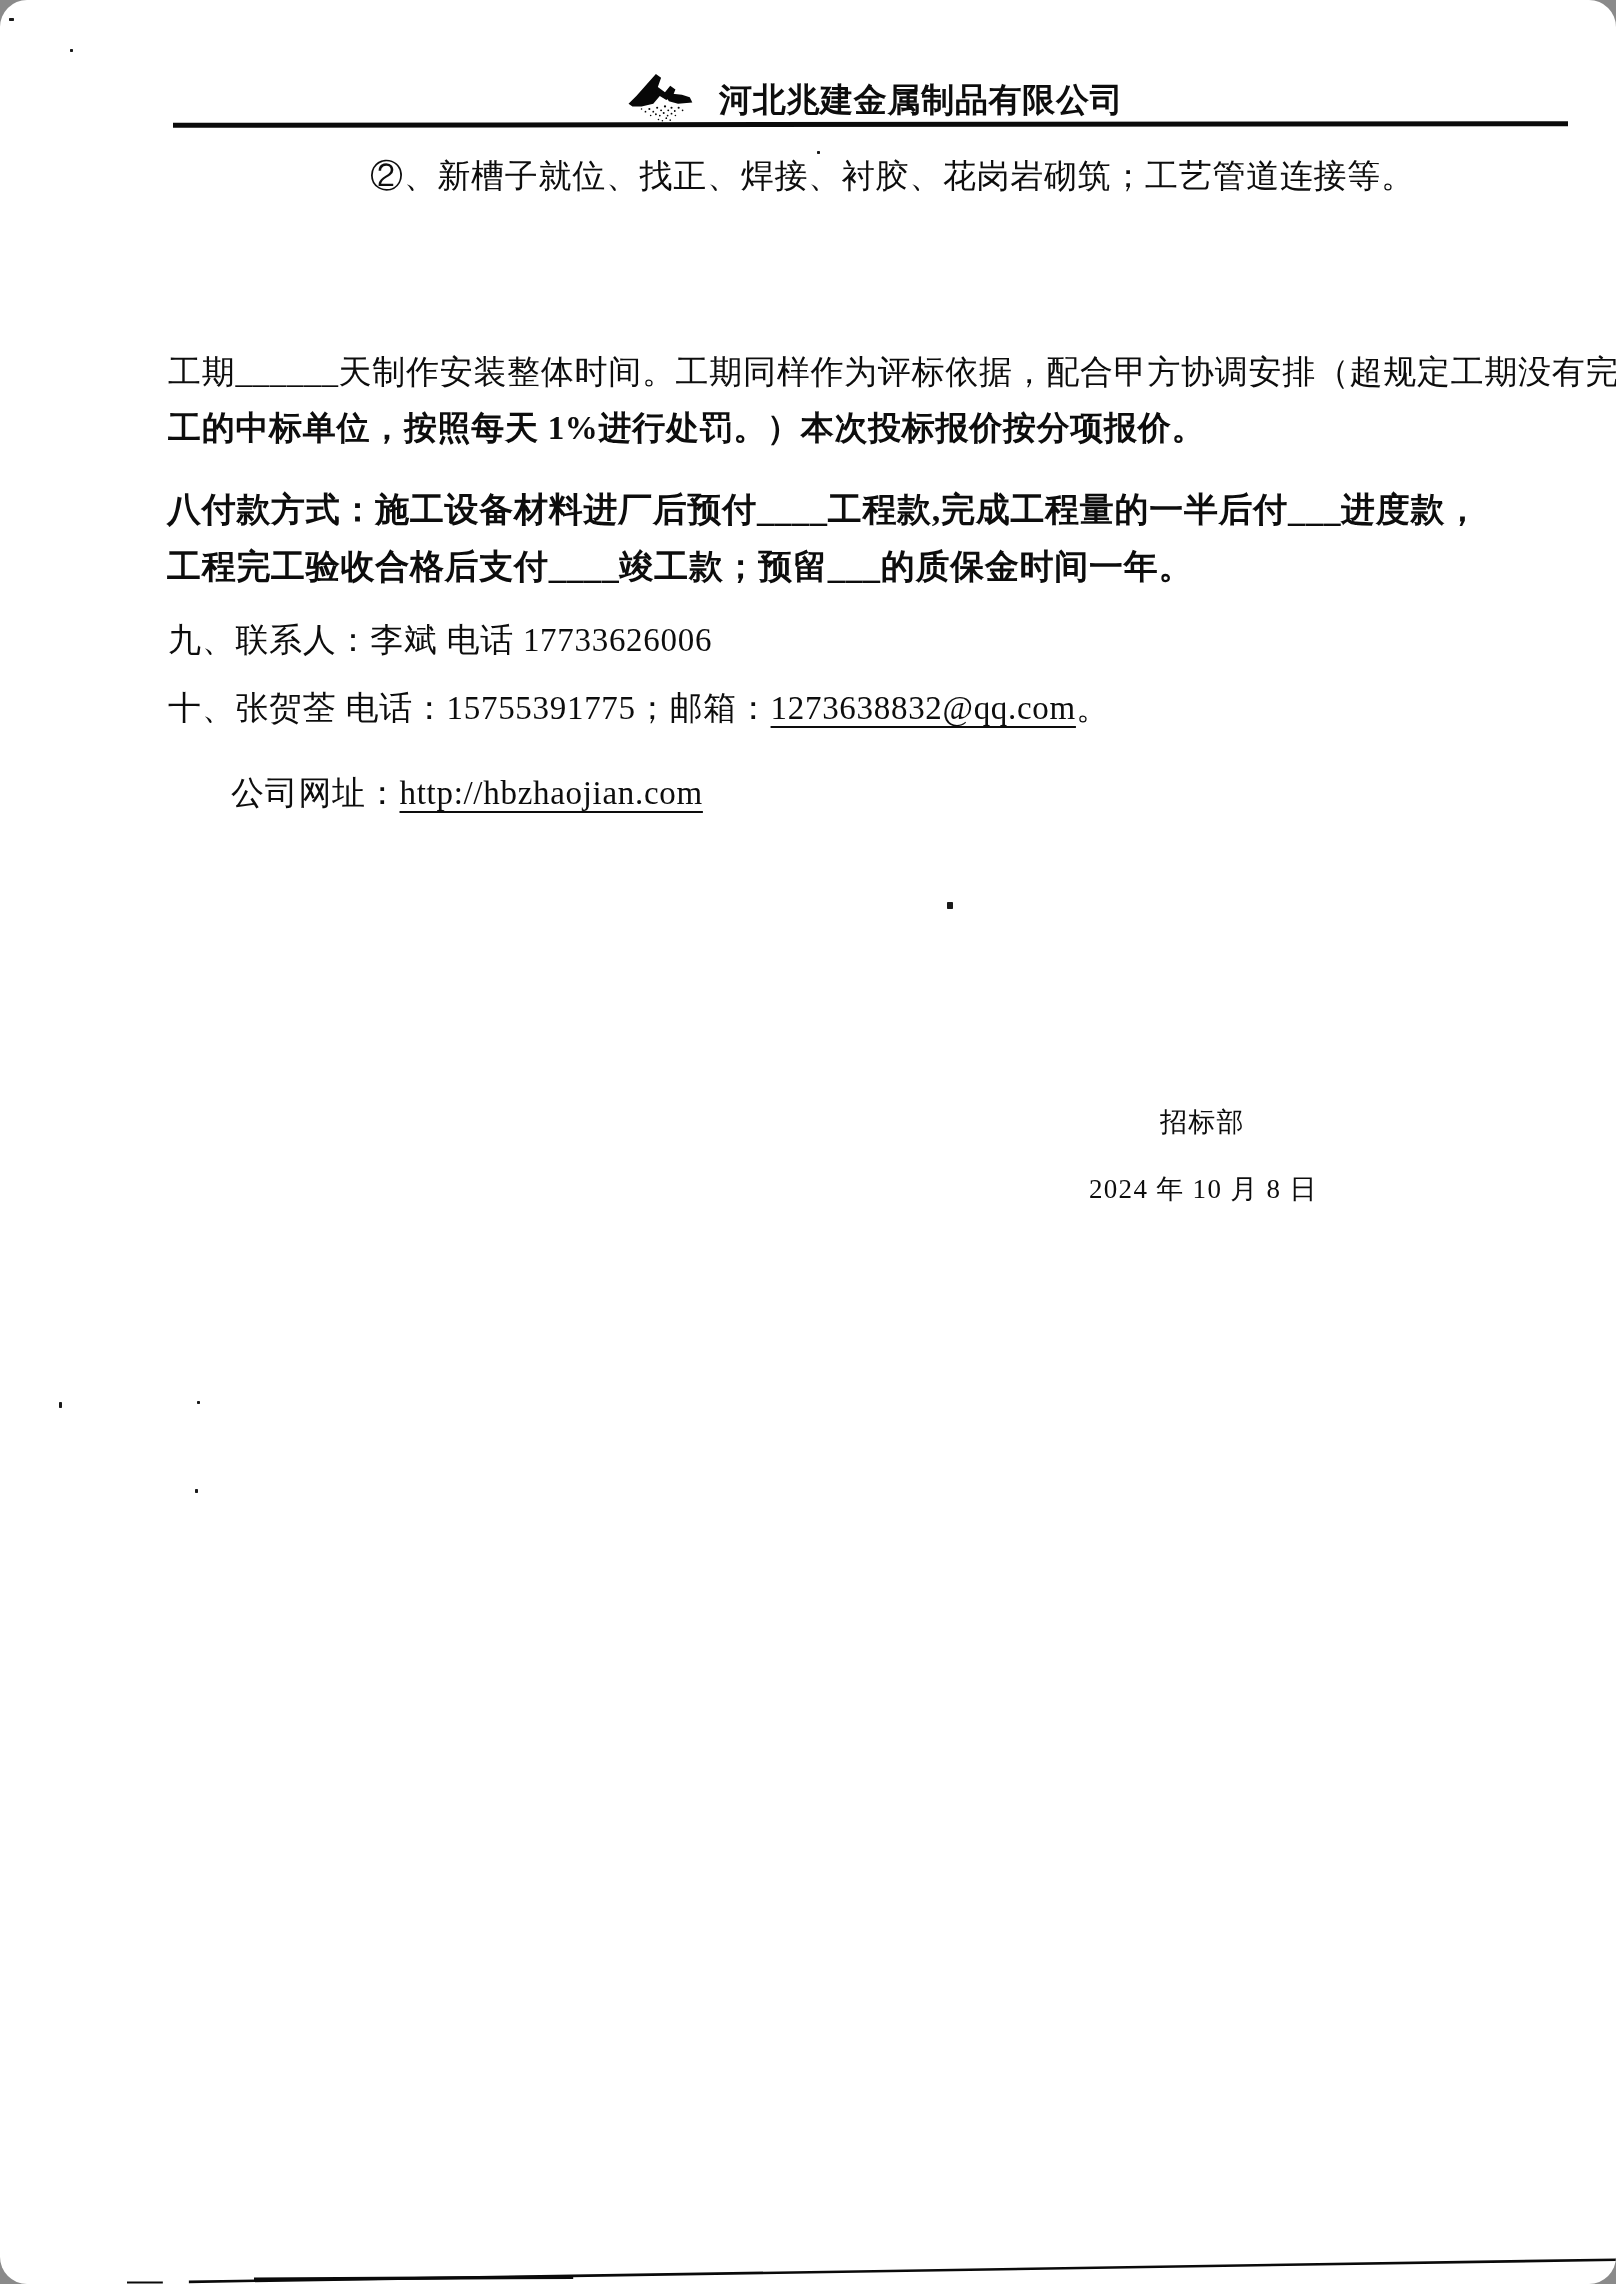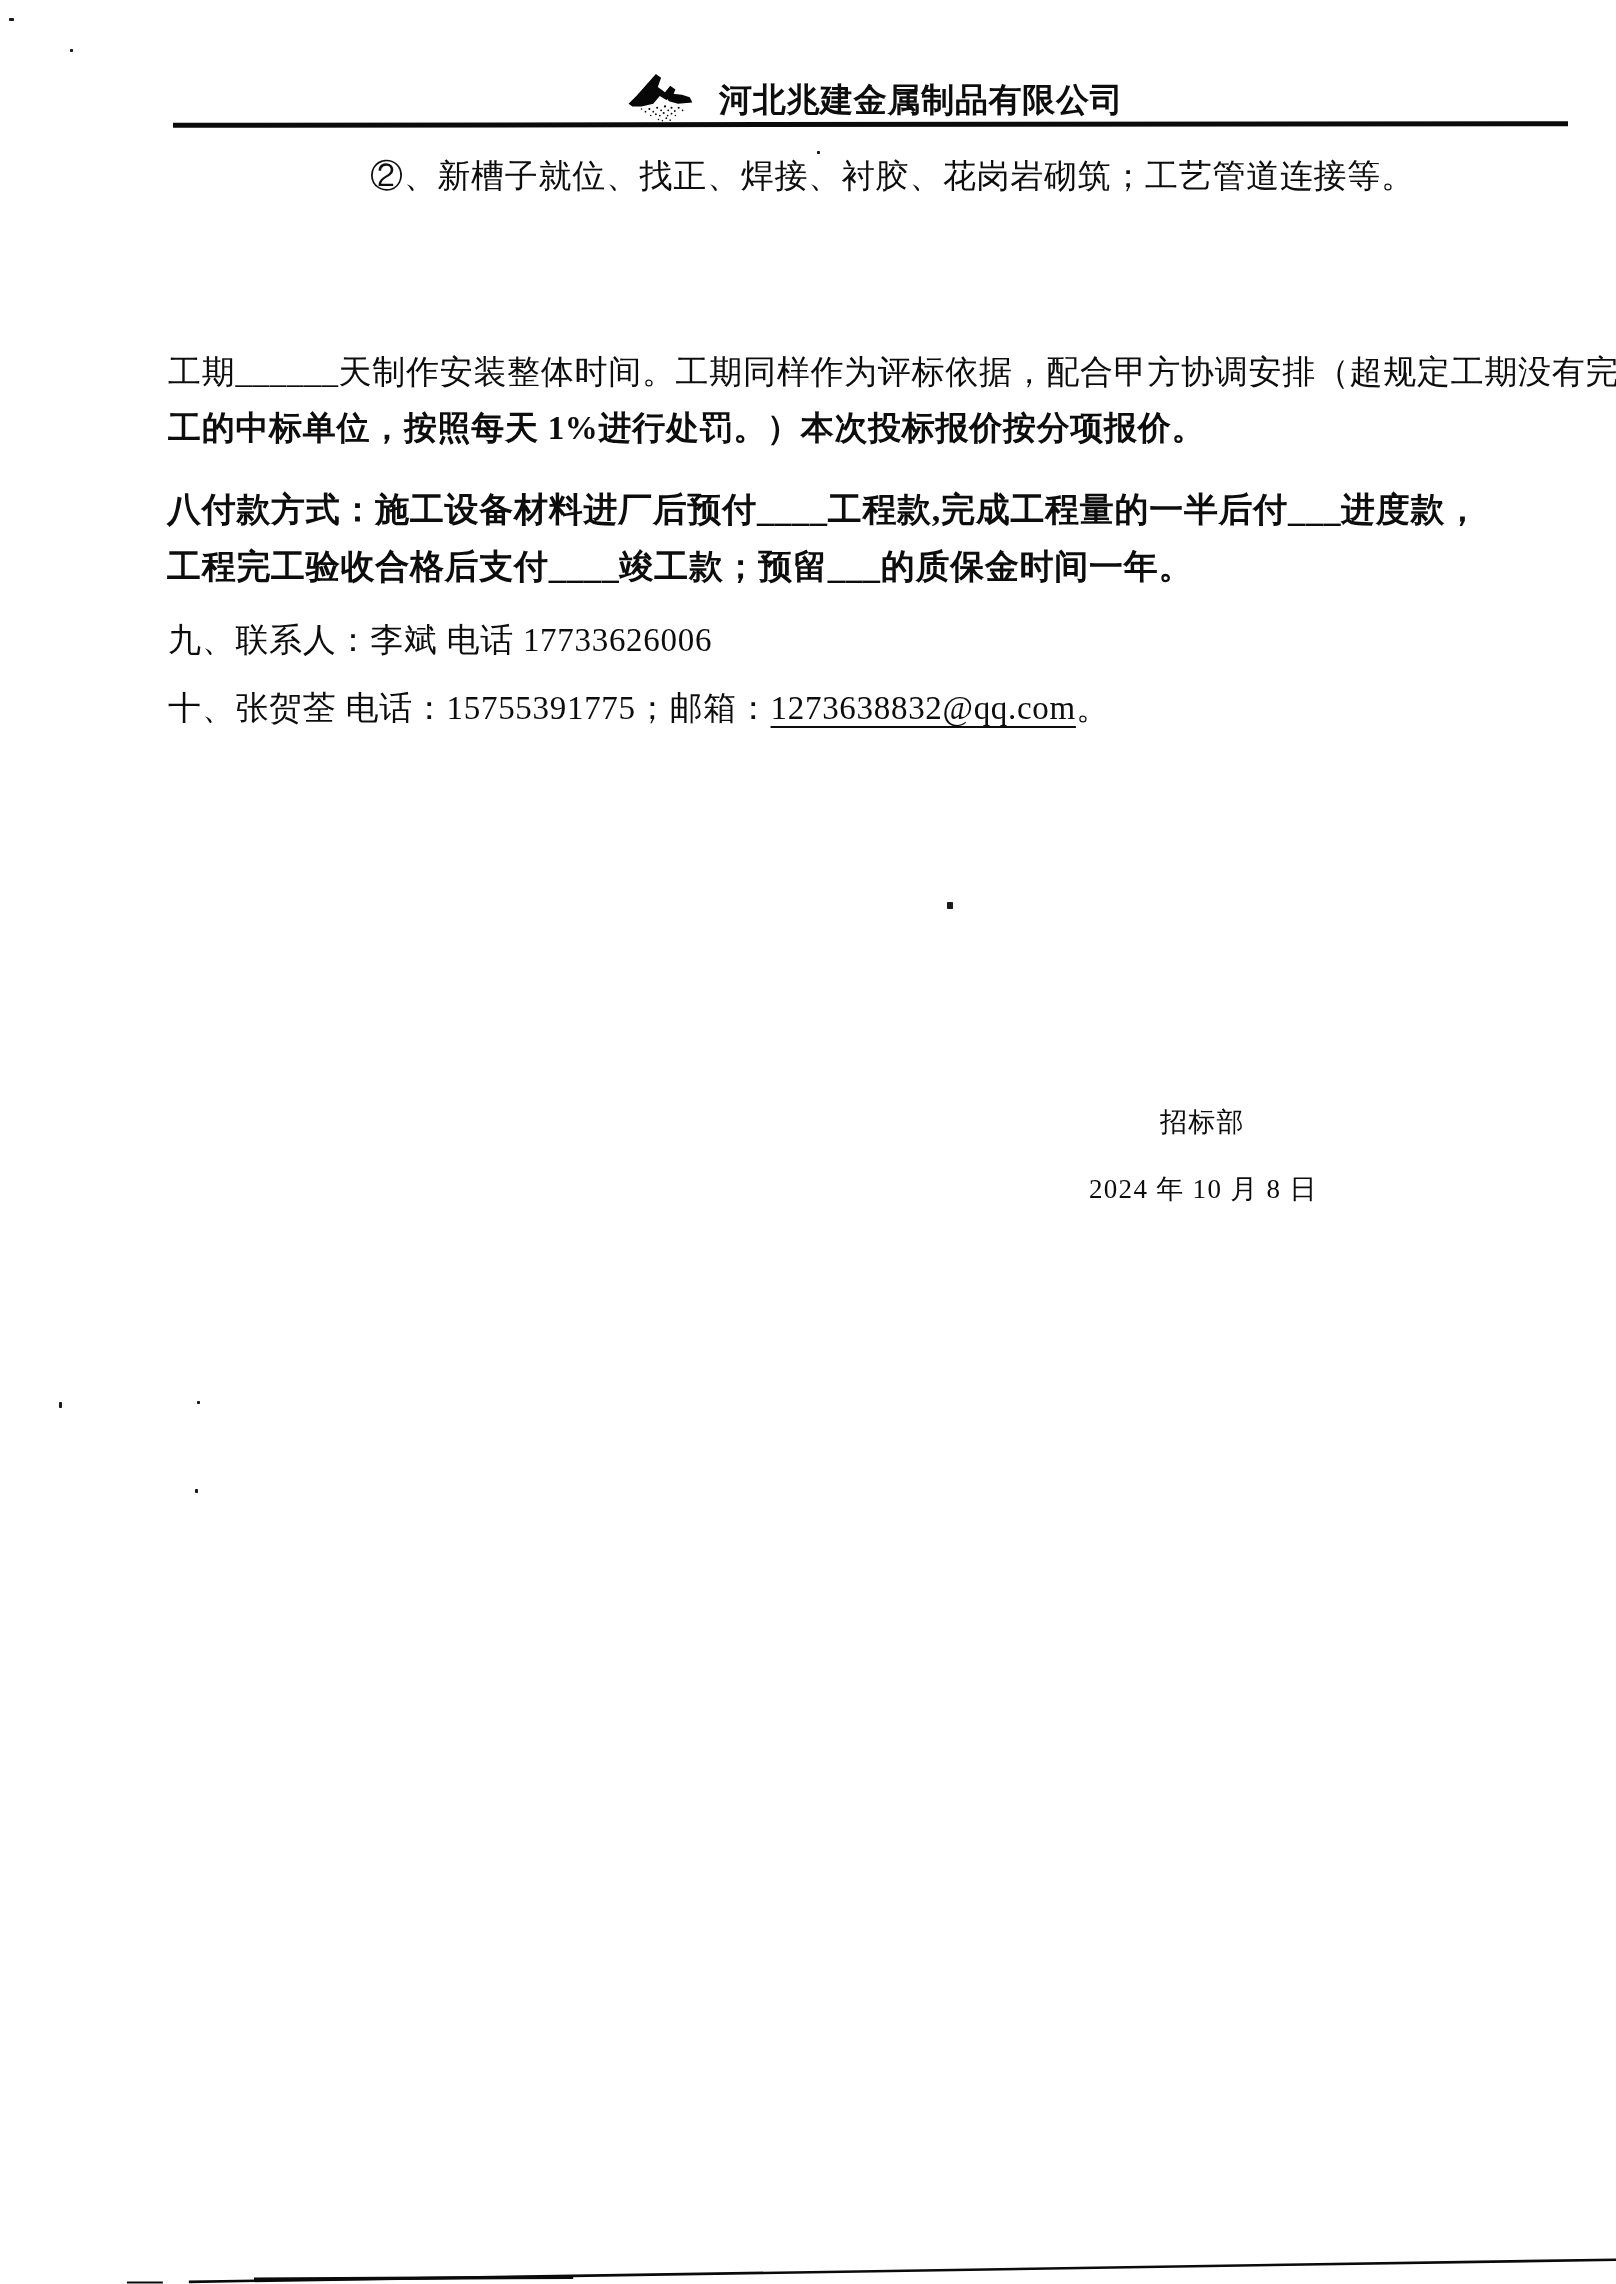--- a/index.html
+++ b/index.html
@@ -3,20 +3,21 @@
 <meta charset="utf-8">
 <style>
   html,body{margin:0;padding:0;background:#8a8a8a;}
   .page{
     position:relative;
     width:1616px;height:2284px;
     background:#ffffff;
     overflow:hidden;
     font-family:"Liberation Serif","DejaVu Serif",serif;
     color:#0d0d0d;
+    border-radius:27px;
   }
   .abs{position:absolute;white-space:nowrap;line-height:1;}
   .body-text{font-size:33px;letter-spacing:0.7px;}
   .bold-text{font-size:34px;font-weight:bold;letter-spacing:0.7px;}
   .header-name{font-size:33px;font-weight:bold;letter-spacing:0.7px;}
   .sig-text{font-size:27px;letter-spacing:1.3px;}
   .rule{position:absolute;background:#0b0b0b;}
   .underlined{text-decoration:underline;text-decoration-thickness:2px;text-underline-offset:6.5px;}
   .speck{position:absolute;background:#1a1a1a;border-radius:0.7px;}
   .logo-box{position:absolute;left:627px;top:70px;width:76px;height:56px;}
@@ -76,20 +77,23 @@
   <div class="abs bold-text" style="left:167px;top:493px;font-family:Liberation Serif, serif;">八付款方式：施工设备材料进厂后预付____工程款,完成工程量的一半后付___进度款，</div>
 
   <div class="abs bold-text" style="left:167px;top:550px;">工程完工验收合格后支付____竣工款；预留___的质保金时间一年。</div>
 
   <div class="abs body-text" style="left:168px;top:624px;">九、联系人：李斌 电话 17733626006</div>
 
   <div class="abs body-text" style="left:168px;top:692px;text-align:right;">
     <span>十、张贺荃 电话：15755391775；邮箱：</span><span class="underlined">1273638832@qq.com</span><span>。</span>
   </div>
 
+  <div class="abs body-text" style="left:231px;top:777px;">
+    <span>公司网址：</span><span class="underlined">http://hbzhaojian.com</span>
+  </div>
 
   <div class="abs sig-text" style="left:1160px;top:1109px;">招标部</div>
 
   <div class="abs sig-text" style="left:1089px;top:1176px;">2024 年 10 月 8 日</div>
 
   <div class="speck" style="left:9px;top:18px;width:5.2px;height:2.6px;"></div>
   <div class="speck" style="left:70px;top:49px;width:2.6px;height:2.6px;"></div>
   <div class="speck" style="left:817px;top:151px;width:2.6px;height:3.3px;"></div>
   <div class="speck" style="left:947px;top:902px;width:5.9px;height:6.5px;"></div>
   <div class="speck" style="left:59px;top:1402px;width:2.6px;height:5.9px;"></div>

